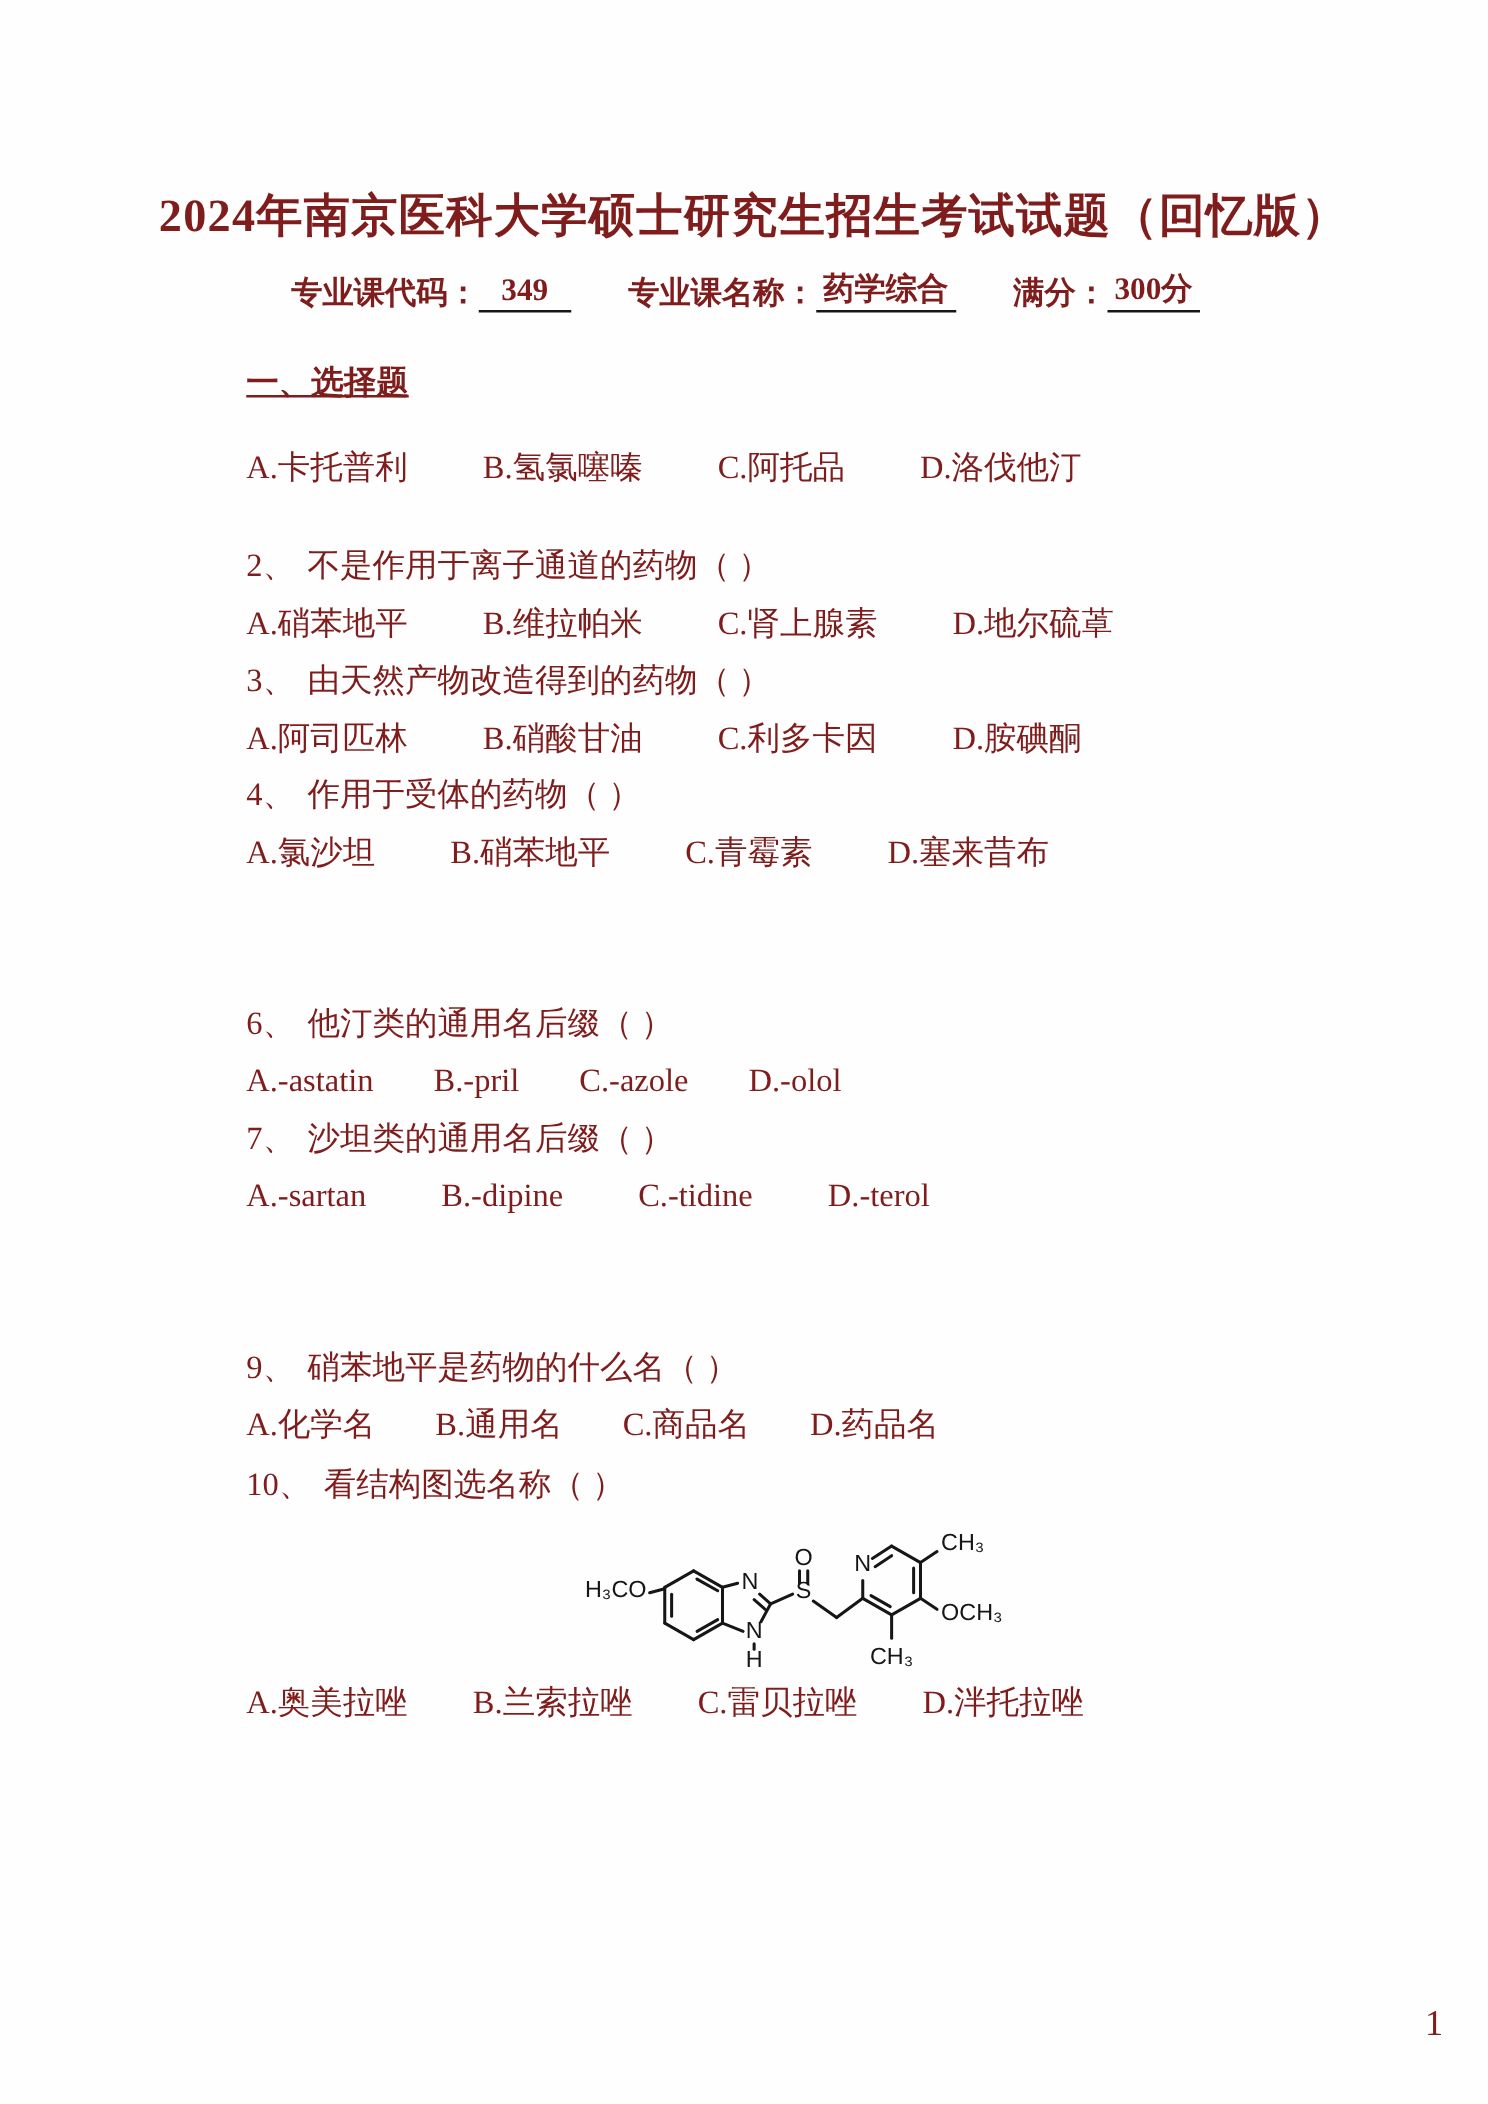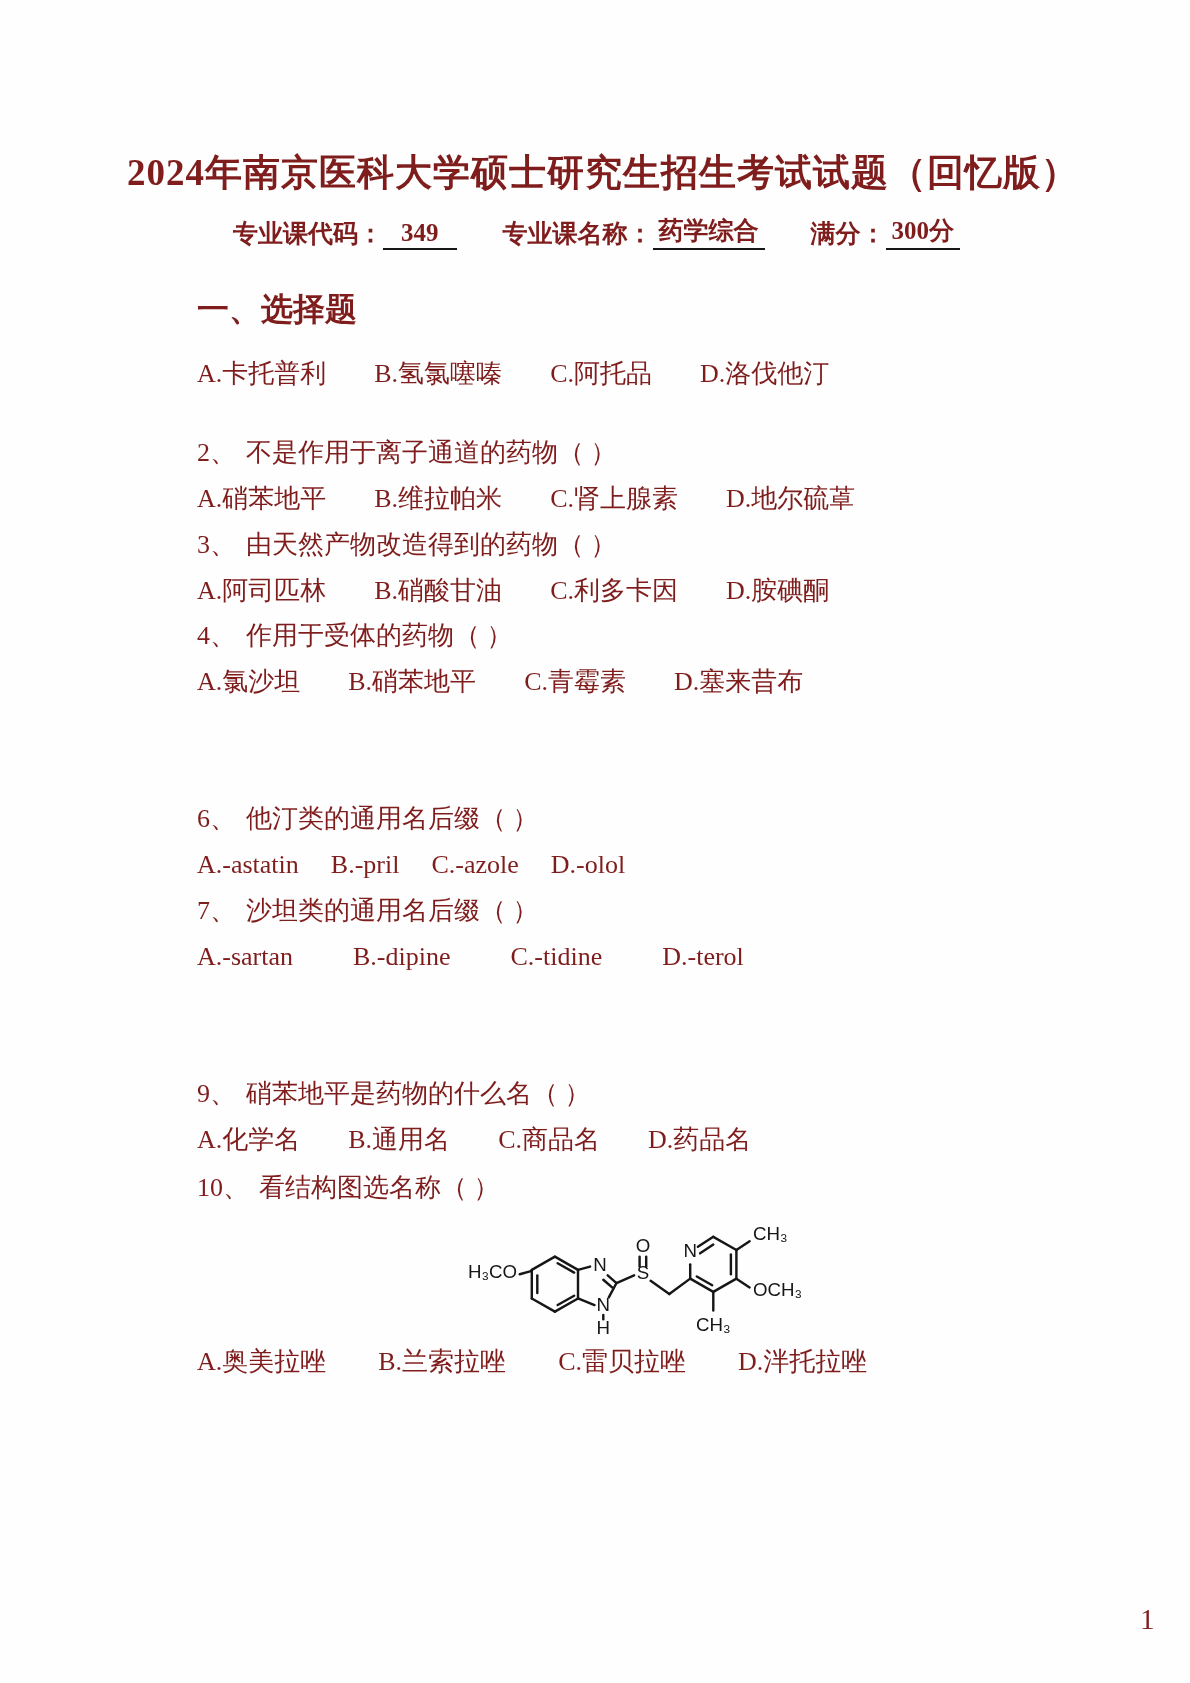--- a/index.html
+++ b/index.html
@@ -21,27 +21,27 @@
   .meta{
     position:absolute;top:214px;left:233px;
     display:flex;align-items:flex-end;gap:46px;
     font-size:25px;font-weight:bold;white-space:nowrap;
   }
   .meta .pair{display:flex;align-items:flex-end;}
   .meta .val{border-bottom:2px solid #161616;padding:0 6px 1px 6px;}
   .meta .val.wide{padding:0 18px 1px 18px;}
   .section-heading{
     position:absolute;left:197px;top:288px;
-    font-size:32px;font-weight:bold;
+    font-size:26px;font-weight:bold;text-decoration:underline;
   }
   .q{position:absolute;left:197px;white-space:nowrap;}
   .q .stem-row{font-size:26px;line-height:34px;}
   .q .num{margin-right:10px;}
   .opts{
-    display:flex;gap:48px;
+    display:flex;gap:60px;
     font-size:26px;line-height:34px;margin-top:12px;
     white-space:nowrap;
   }
   .opts.standalone{position:absolute;left:197px;margin-top:0;gap:52px;}
   .structure{position:absolute;left:446px;top:1208px;}
   .pageno{
     position:absolute;left:1140px;top:1603px;
     font-size:29px;
   }
   svg text{
@@ -117,21 +117,21 @@
       <span>C.青霉素</span>
       <span>D.塞来昔布</span>
     </div>
   </div>
 
 
   <div class="q" style="top:802px">
     <div class="stem-row">
       <span class="num">6、</span><span>他汀类的通用名后缀（  ）</span>
     </div>
-    <div class="opts" style="gap:32px">
+    <div class="opts" style="gap:48px">
       <span>A.-astatin</span>
       <span>B.-pril</span>
       <span>C.-azole</span>
       <span>D.-olol</span>
     </div>
   </div>
 
   <div class="q" style="top:894px">
     <div class="stem-row">
       <span class="num">7、</span><span>沙坦类的通用名后缀（  ）</span>

